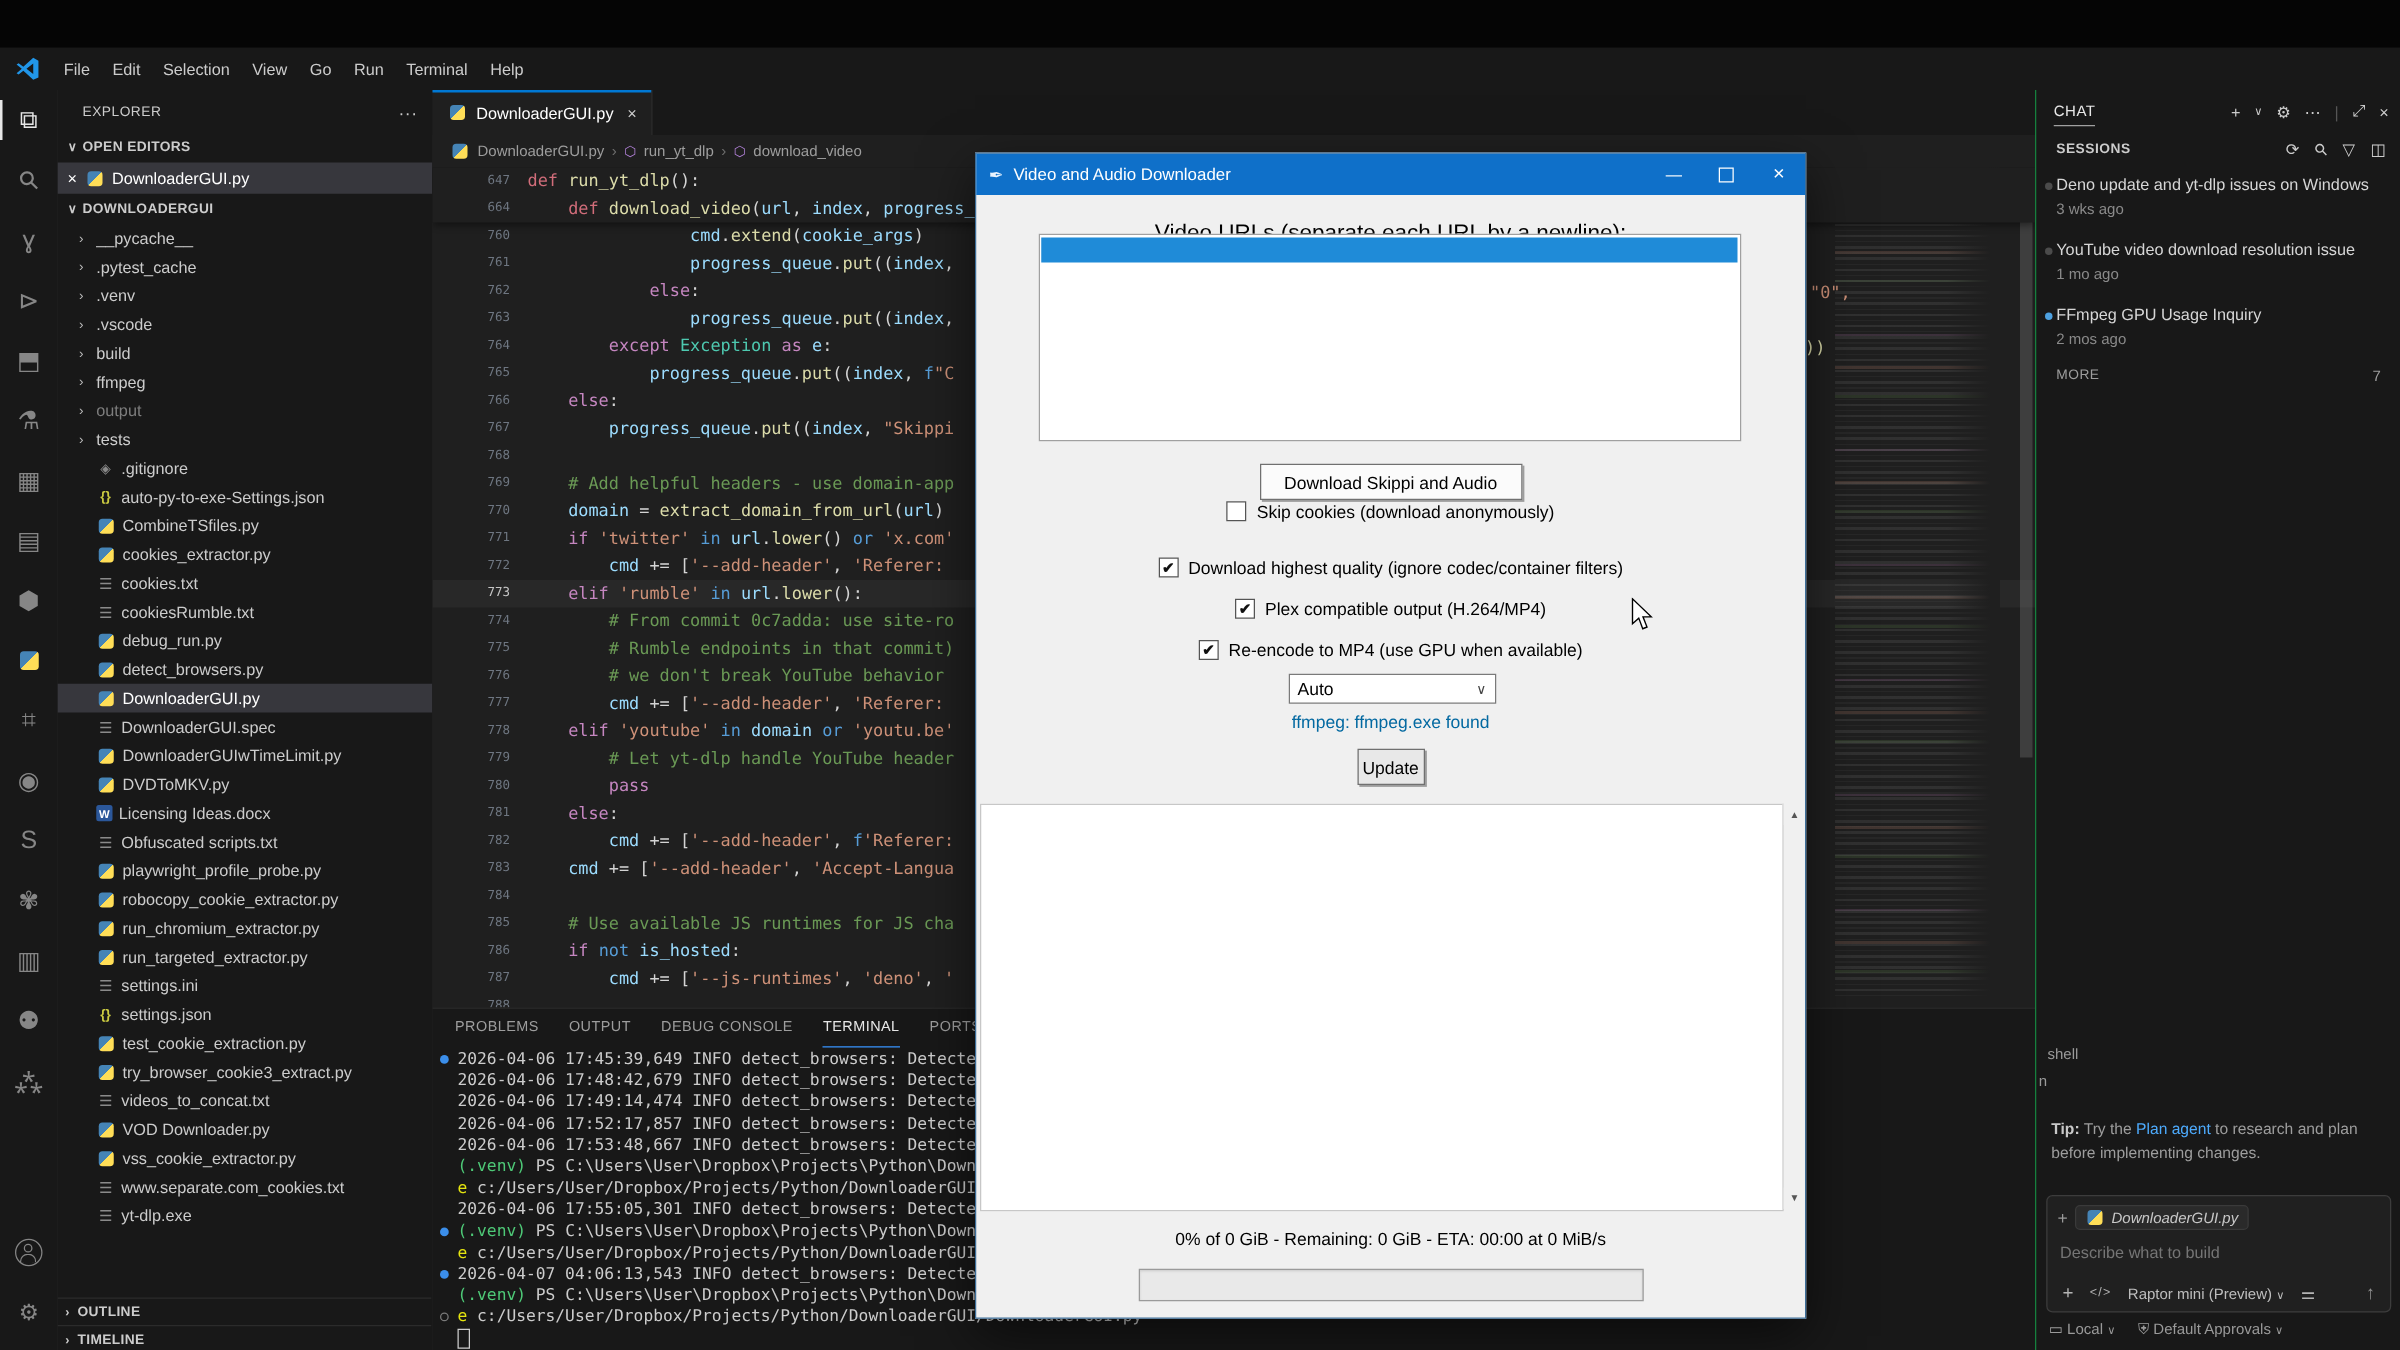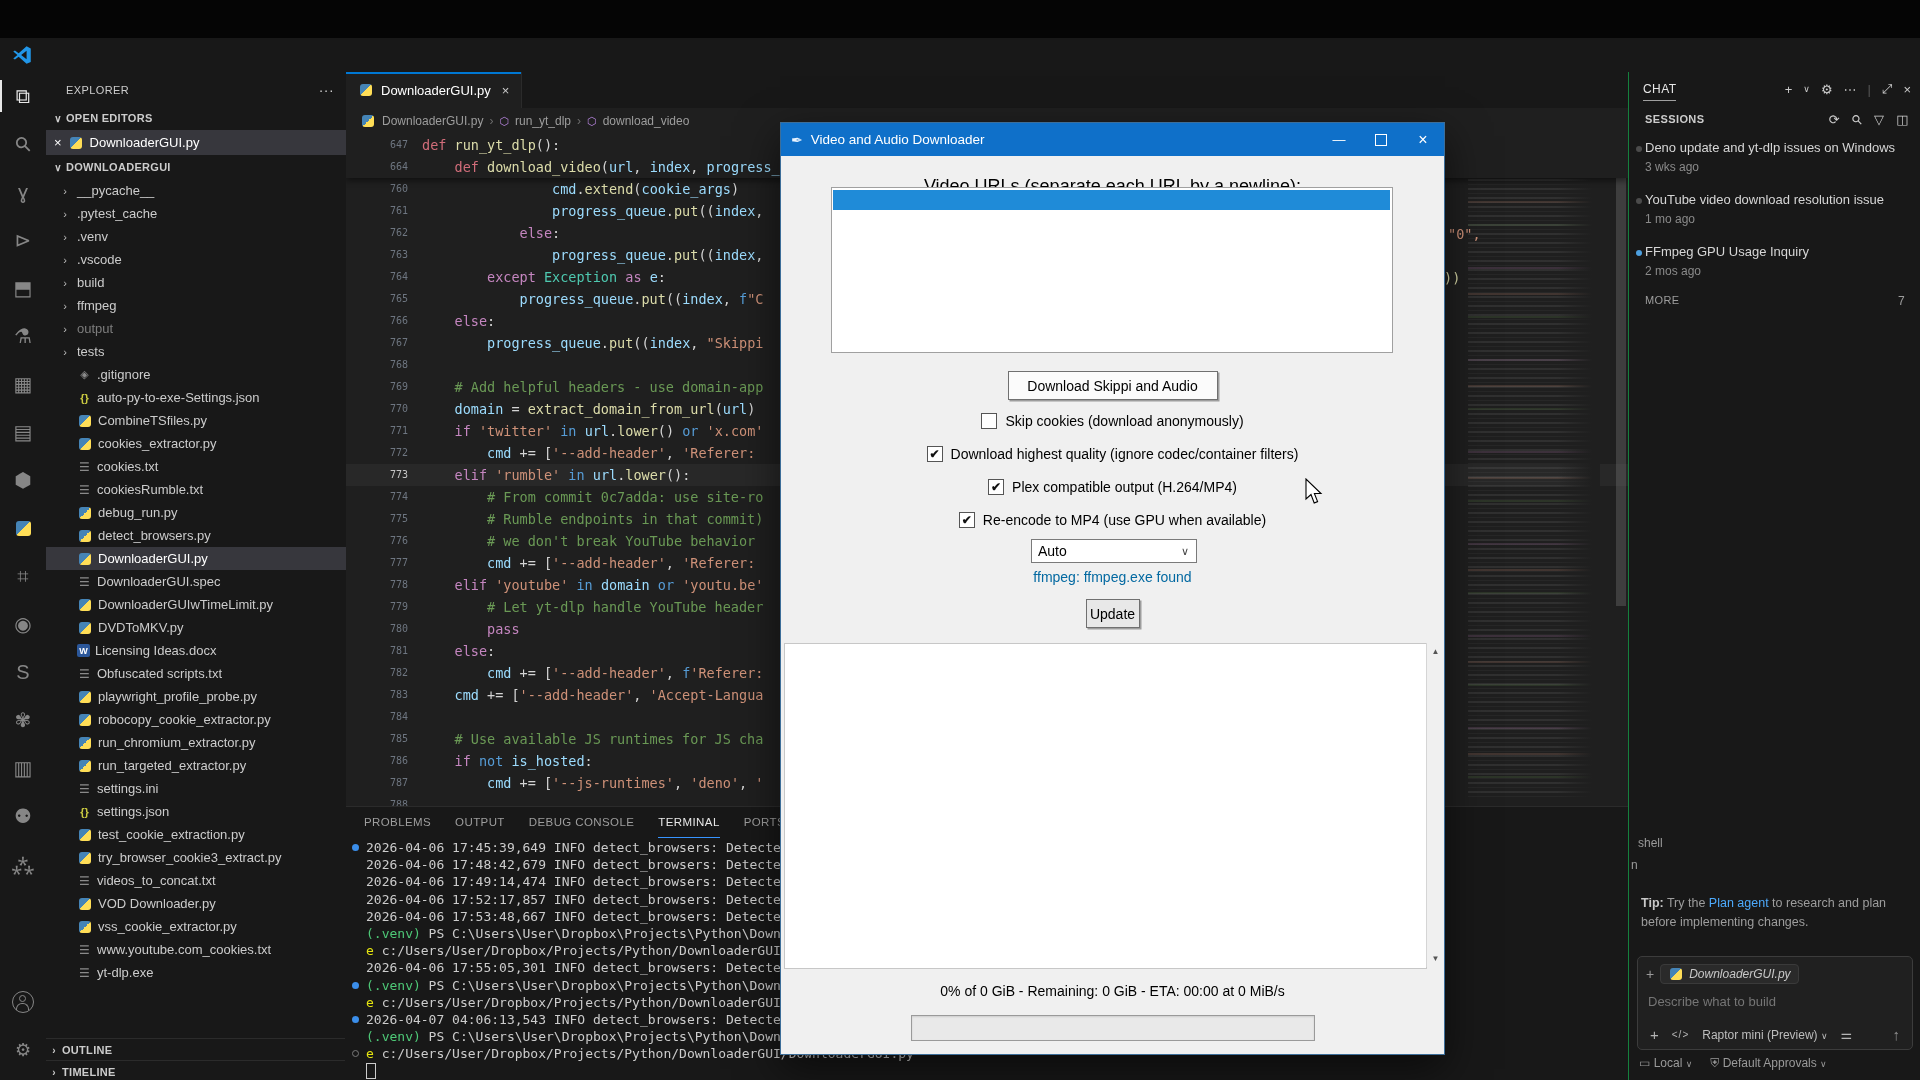--- a/index.html
+++ b/index.html
@@ -154,20 +154,30 @@
 <body>
 
 <div id="app">
 
   <div class="abs" id="topstrip"></div>
 
   <div class="abs" id="titlebar">
     <svg id="vscode-logo" viewBox="0 0 24 24">
       <path fill="#2196e8" d="M17.5 1.5 8 10 3.5 6.6 1.5 7.8l5 4.2-5 4.2 2 1.2L8 14l9.5 8.5 5-2.2v-16zM17.5 7v10L11 12z"></path>
     </svg>
+    <div id="menu-row" style="display:flex;">
+        <span class="menu-item">File</span>
+        <span class="menu-item">Edit</span>
+        <span class="menu-item">Selection</span>
+        <span class="menu-item">View</span>
+        <span class="menu-item">Go</span>
+        <span class="menu-item">Run</span>
+        <span class="menu-item">Terminal</span>
+        <span class="menu-item">Help</span>
+      </div>
     <div id="cmd-center">
       <span class="nav-arrow">←</span>
       <span class="nav-arrow">→</span>
       <div id="search-pill">
         <span>DownloaderGUI</span>
         <span id="pill-right">
           <span><span class="badge-dot"></span><span>1</span></span>
           <span>⟳</span>
           <span>∨</span>
         </span>
@@ -386,21 +396,21 @@
           <span class="lbl">VOD Downloader.py</span>
         </div>
         <div class="tree-row file">
           <span class="tw"> </span>
           <span class="fic py"></span>
           <span class="lbl">vss_cookie_extractor.py</span>
         </div>
         <div class="tree-row file">
           <span class="tw"> </span>
           <span class="fic txt">☰</span>
-          <span class="lbl">www.youtube.com_cookies.txt</span>
+          <span class="lbl">www.separate.com_cookies.txt</span>
         </div>
         <div class="tree-row file">
           <span class="tw"> </span>
           <span class="fic txt">☰</span>
           <span class="lbl">yt-dlp.exe</span>
         </div>
       </div>
     <div class="sb-bottom" style="top:966px;">
       <span class="chev">›</span>
       <span>OUTLINE</span>
@@ -601,21 +611,21 @@
           </span>
         <span class="dlg-wbtn" style="font-size:16px;">×</span>
       </span>
     </div>
     <div id="dlg-url-label">Video URLs (separate each URL by a newline):</div>
     <div id="dlg-textarea">
       <div id="dlg-sel"></div>
     </div>
     <div class="win-btn" id="dlg-download">Download Skippi and Audio</div>
     <div id="dlg-checkboxes">
-        <div class="cb-row" style="top: 290px;">
+        <div class="cb-row" style="top: 278px;">
           <span class="cb-box"></span>
           <span>Skip cookies (download anonymously)</span>
         </div>
         <div class="cb-row" style="top: 323px;">
           <span class="cb-box">✔</span>
           <span>Download highest quality (ignore codec/container filters)</span>
         </div>
         <div class="cb-row" style="top: 356px;">
           <span class="cb-box">✔</span>
           <span>Plex compatible output (H.264/MP4)</span>

